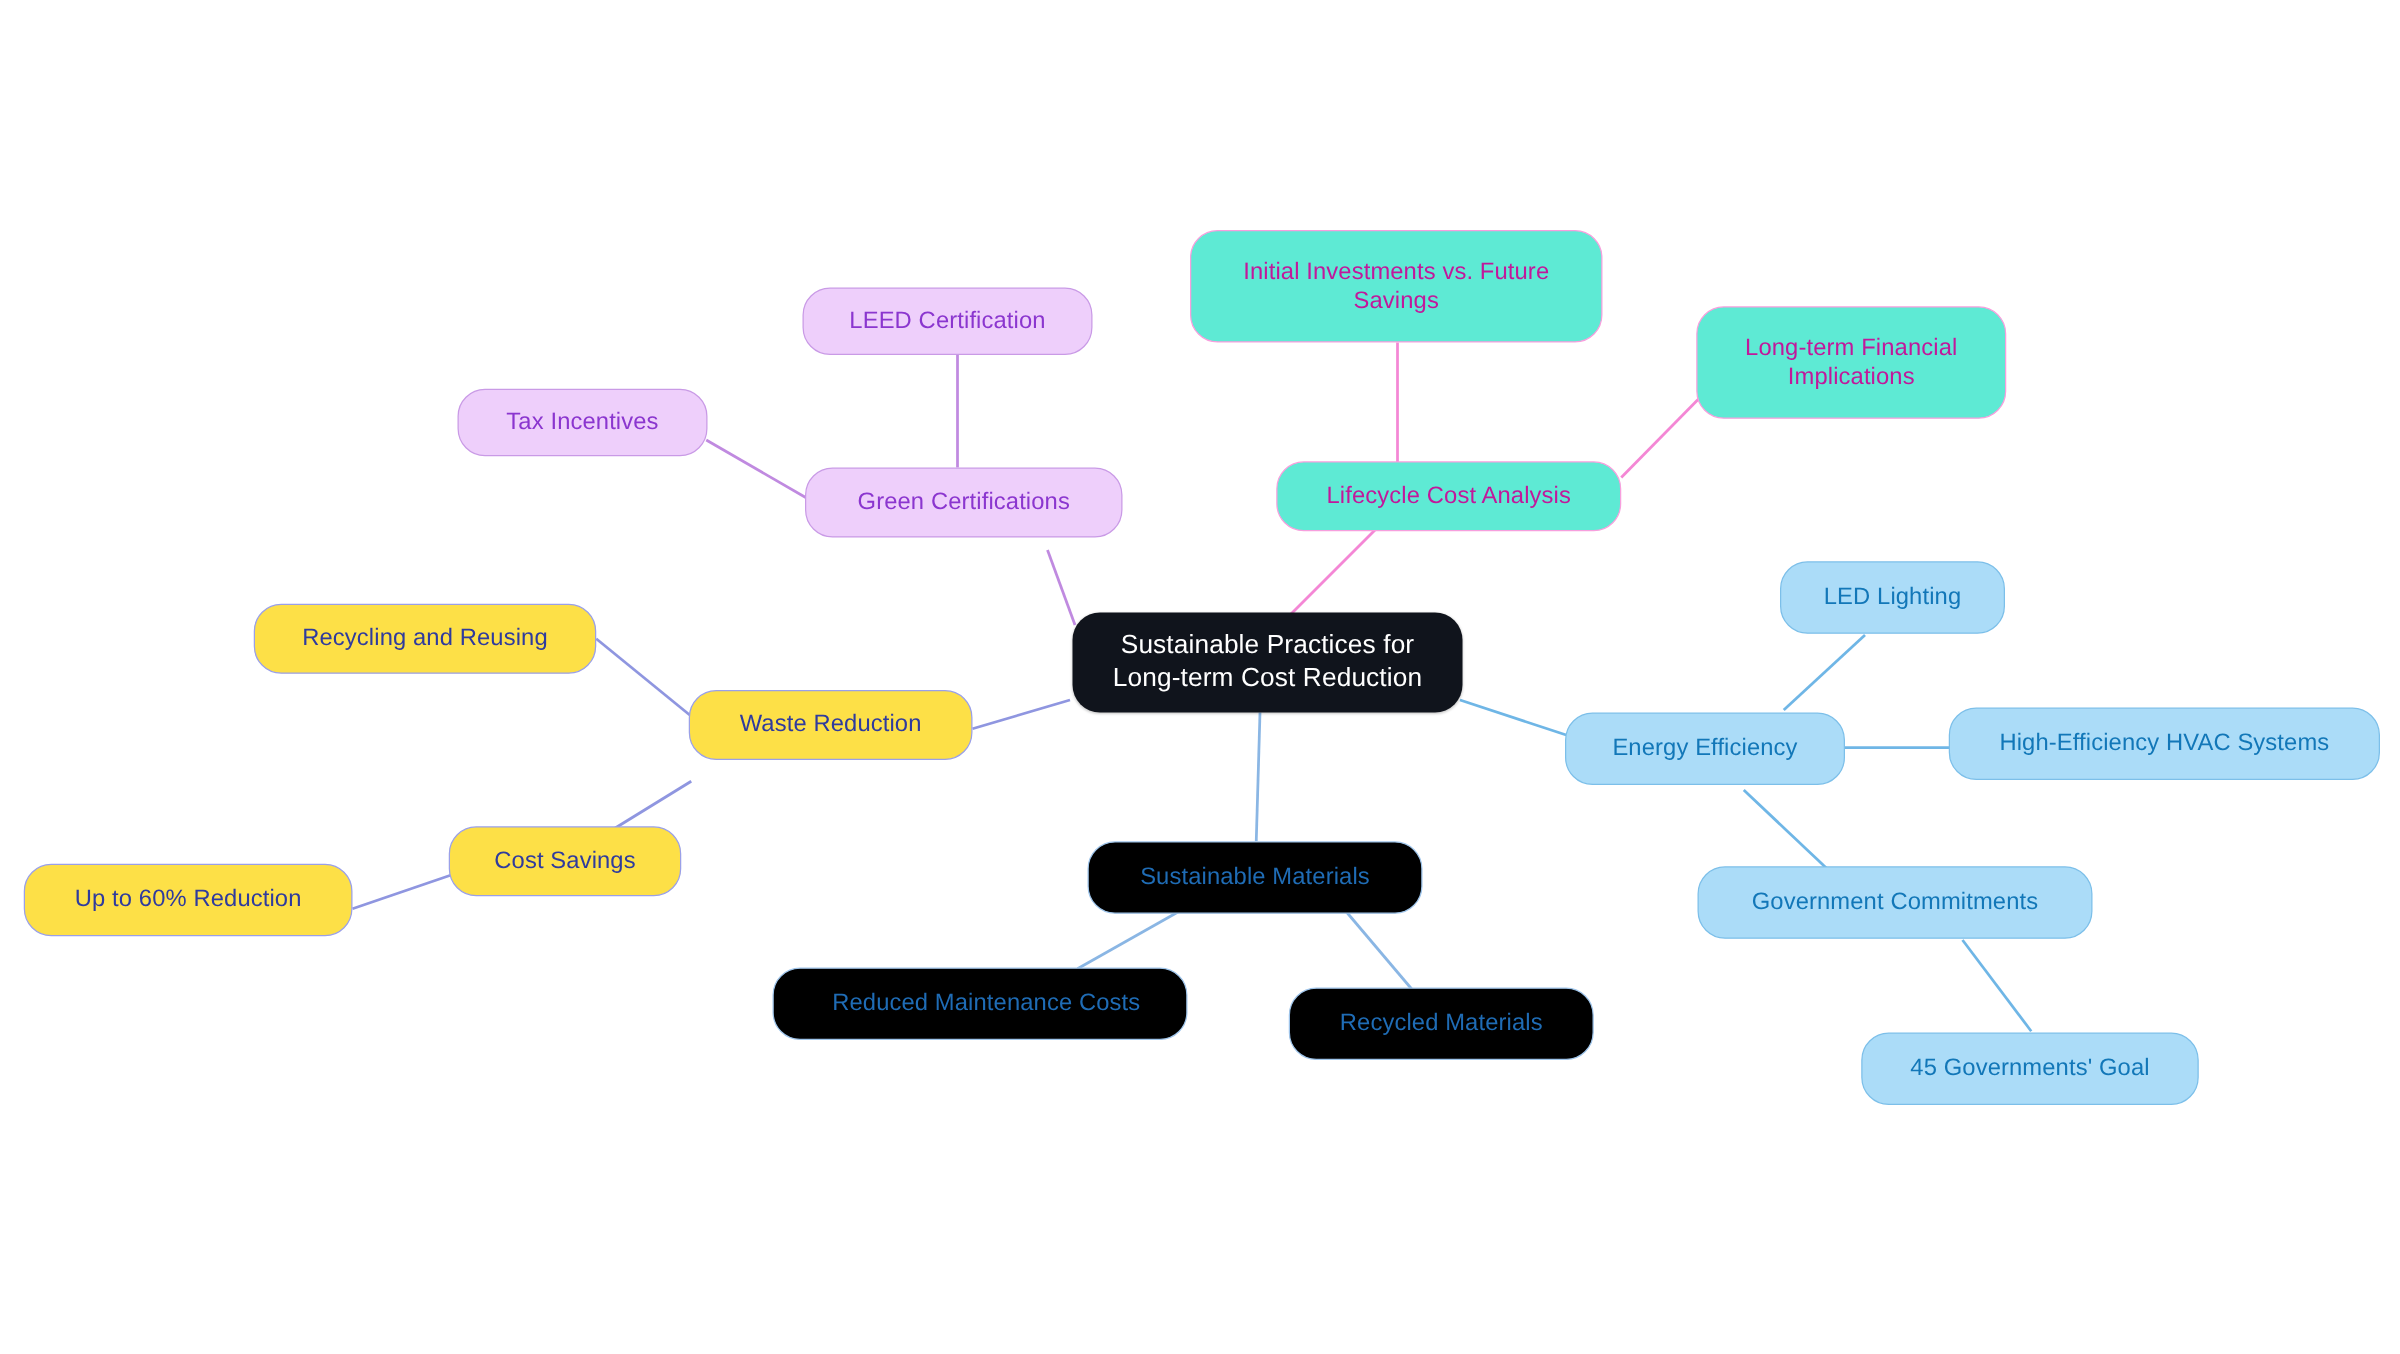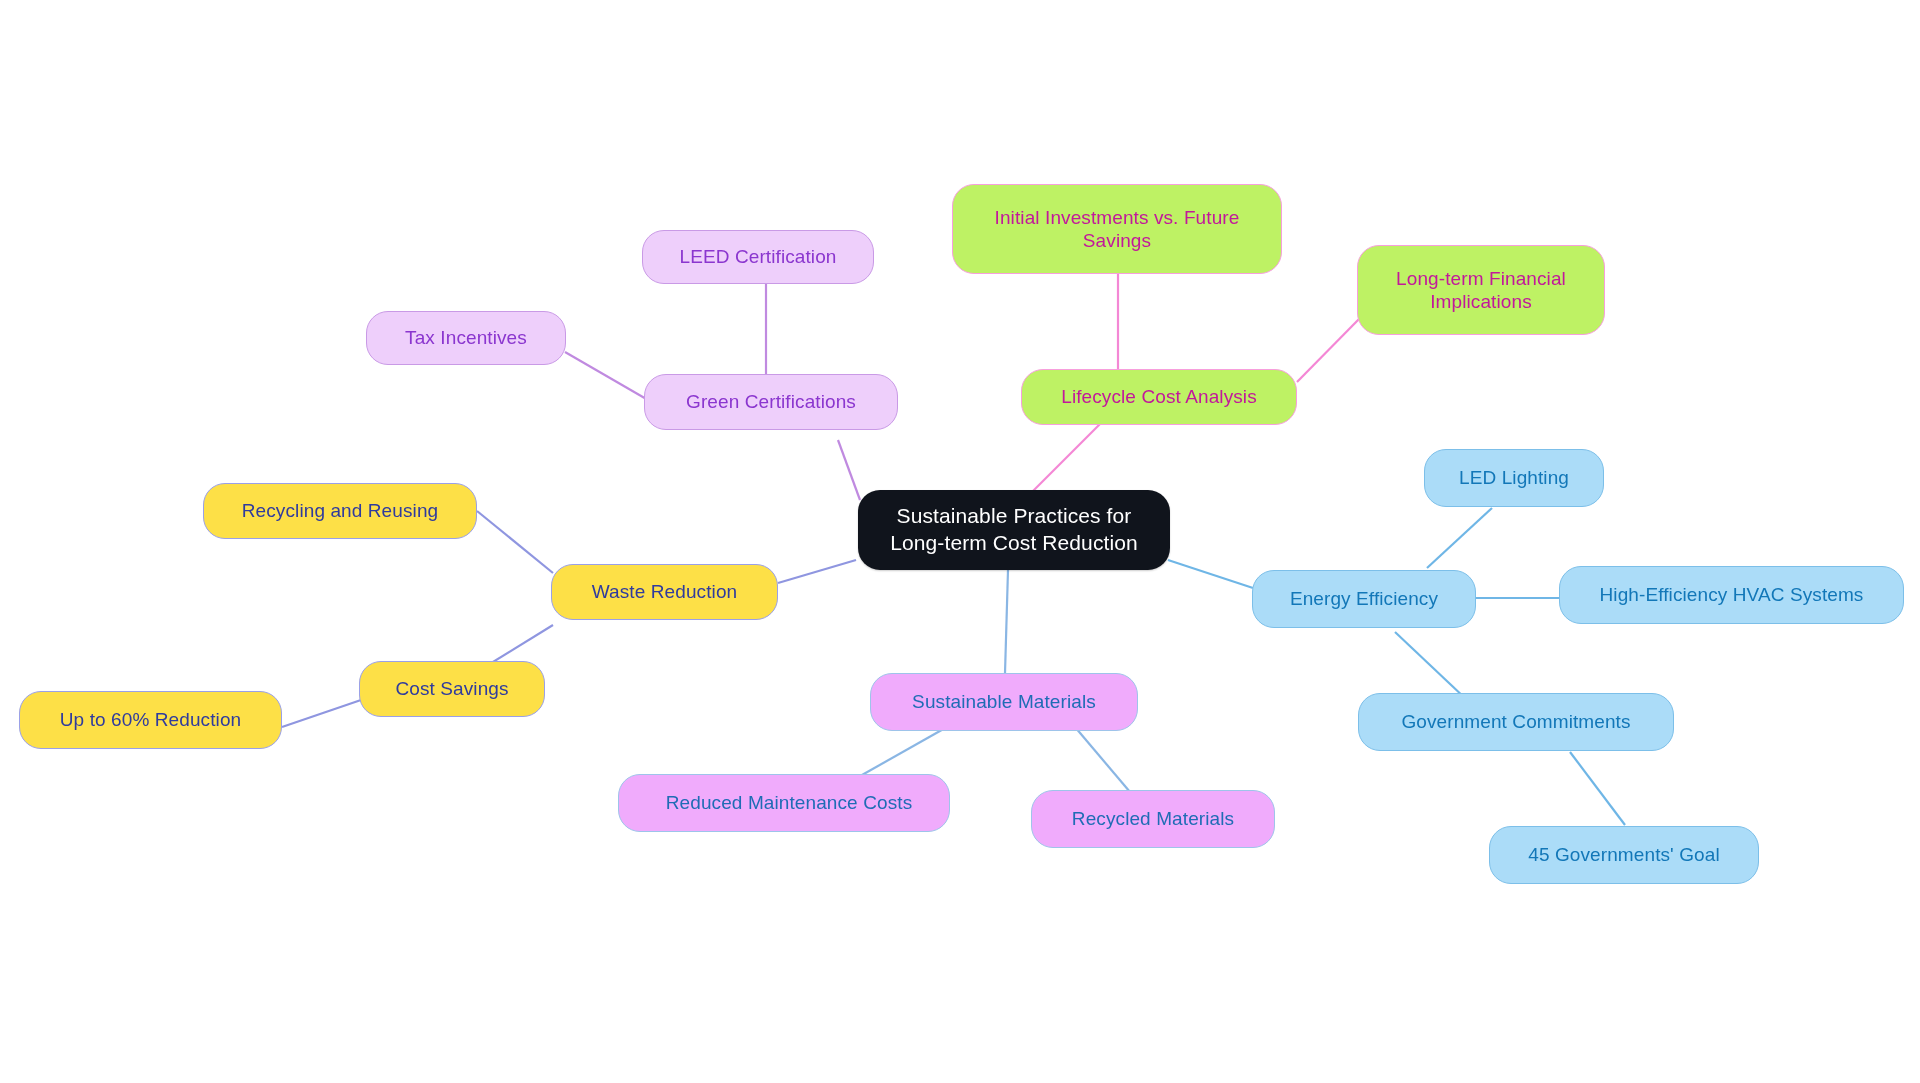--- a/index.html
+++ b/index.html
@@ -44,36 +44,36 @@
   .node.root {
     border-radius: 22px;
     border-width: 0;
     background: #10141c;
     color: #ffffff;
     font-size: 21px;
     line-height: 1.28;
     box-shadow: 0 1px 2px rgba(0,0,0,0.20);
   }
   .node.pink {
-    background: #bef264;
+    background: #5eead4;
     border-color: #f79fdd;
     color: #c2189b;
   }
   .node.purple {
     background: #eecffb;
     border-color: #c99ae6;
     color: #8b36cf;
   }
   .node.periwinkle {
     background: #fde047;
     border-color: #9aa0e8;
     color: #2f3b9e;
   }
   .node.lightblue {
-    background: #f0abfc;
+    background: #000000;
     border-color: #9ec4ea;
     color: #1f6cb5;
     justify-content: center;
   }
   .node.cyan {
     background: #abdcf8;
     border-color: #7cbfe9;
     color: #1277b8;
     text-align: center;
   }
@@ -133,21 +133,21 @@
   </div>
 
   <div class="node purple" style="left:642px; top:230px; width:232px; height:54px; font-size:19px;">
     <span>LEED Certification</span>
   </div>
 
   <div class="node purple" style="left:366px; top:311px; width:200px; height:54px; font-size:19px;">
     <span>Tax Incentives</span>
   </div>
 
-  <div class="node periwinkle" style="left:551px; top:552px; width:227px; height:56px; font-size:19px;margin-top:12px;">
+  <div class="node periwinkle" style="left:551px; top:552px; width:227px; height:56px; font-size:19px;">
     <span>Waste Reduction</span>
   </div>
 
   <div class="node periwinkle" style="left:203px; top:483px; width:274px; height:56px; font-size:19px;">
     <span>Recycling and Reusing</span>
   </div>
 
   <div class="node periwinkle" style="left:359px; top:661px; width:186px; height:56px; font-size:19px;">
     <span>Cost Savings</span>
   </div>

